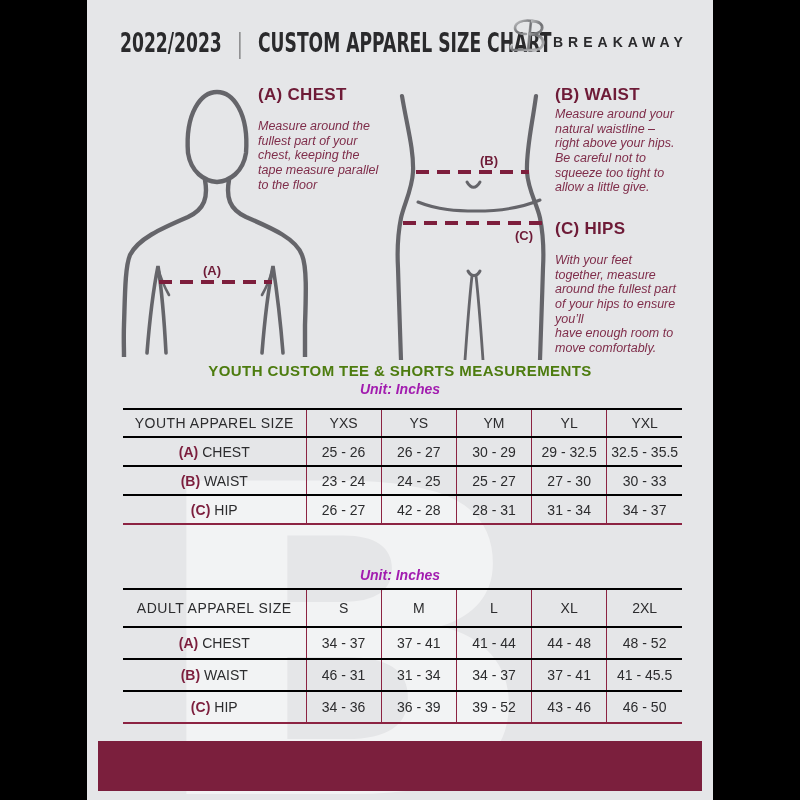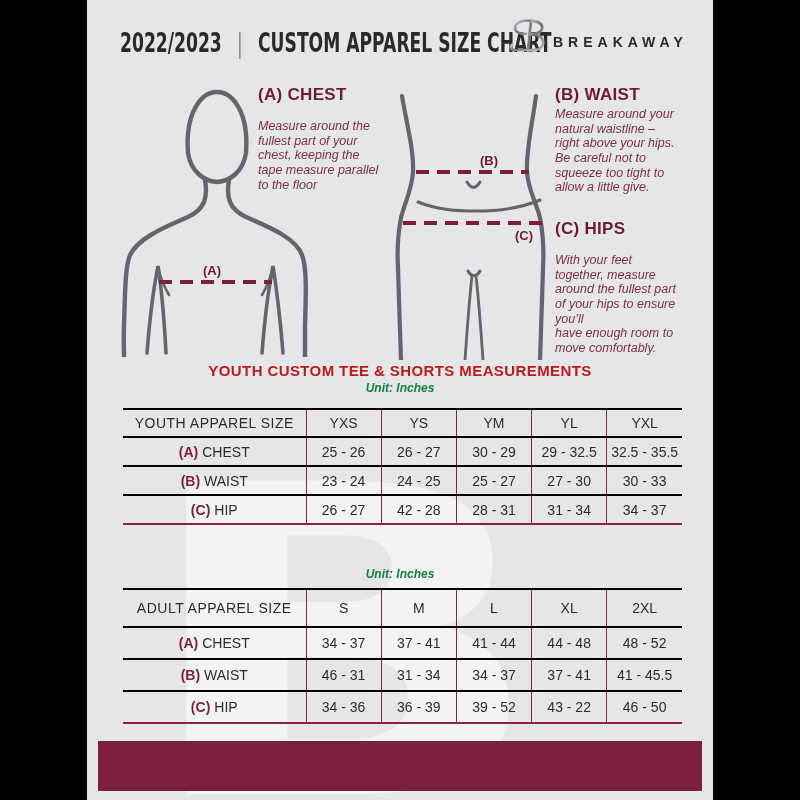--- a/index.html
+++ b/index.html
@@ -49,25 +49,25 @@
   .chest-head{left:171px;top:85px;}
   .chest-body{left:171px;top:108px;}
   .waist-head{left:468px;top:85px;}
   .waist-body{left:468px;top:96px;}
   .hips-head{left:468px;top:219px;}
   .hips-body{left:468px;top:242px;}
 
   
   .section-title{
     left:0;width:626px;text-align:center;
-    font-weight:700;font-size:15px;letter-spacing:0.4px;color:#b91c1c;
+    font-weight:700;font-size:15px;letter-spacing:0.4px;color:#4d7c0f;
   }
   .unit-line{
     left:0;width:626px;text-align:center;
-    font-style:italic;font-weight:600;font-size:12px;color:#15803d;
+    font-style:italic;font-weight:600;font-size:14px;color:#a21caf;
   }
   .yt-title{top:362px;} .yt-unit{top:381px;}
   .ad-title{top:548px;} .ad-unit{top:567px;}
 
   
   table.size-table{
     position:absolute;left:36px;width:559px;z-index:1;
     border-collapse:collapse;table-layout:fixed;
   }
   .yt-table{top:408px;} .ad-table{top:588px;}
@@ -260,21 +260,21 @@
       <td>31 - 34</td>
       <td>34 - 37</td>
       <td>37 - 41</td>
       <td>41 - 45.5</td>
     </tr>
     <tr>
       <td class="label-cell"><span class="marker">(C)</span><span>HIP</span></td>
       <td>34 - 36</td>
       <td>36 - 39</td>
       <td>39 - 52</td>
-      <td>43 - 22</td>
+      <td>43 - 46</td>
       <td>46 - 50</td>
     </tr>
   </tbody>
     </table>
 
   <div class="layer footer-bar"></div>
 
 </div>
 
 </body></html>

